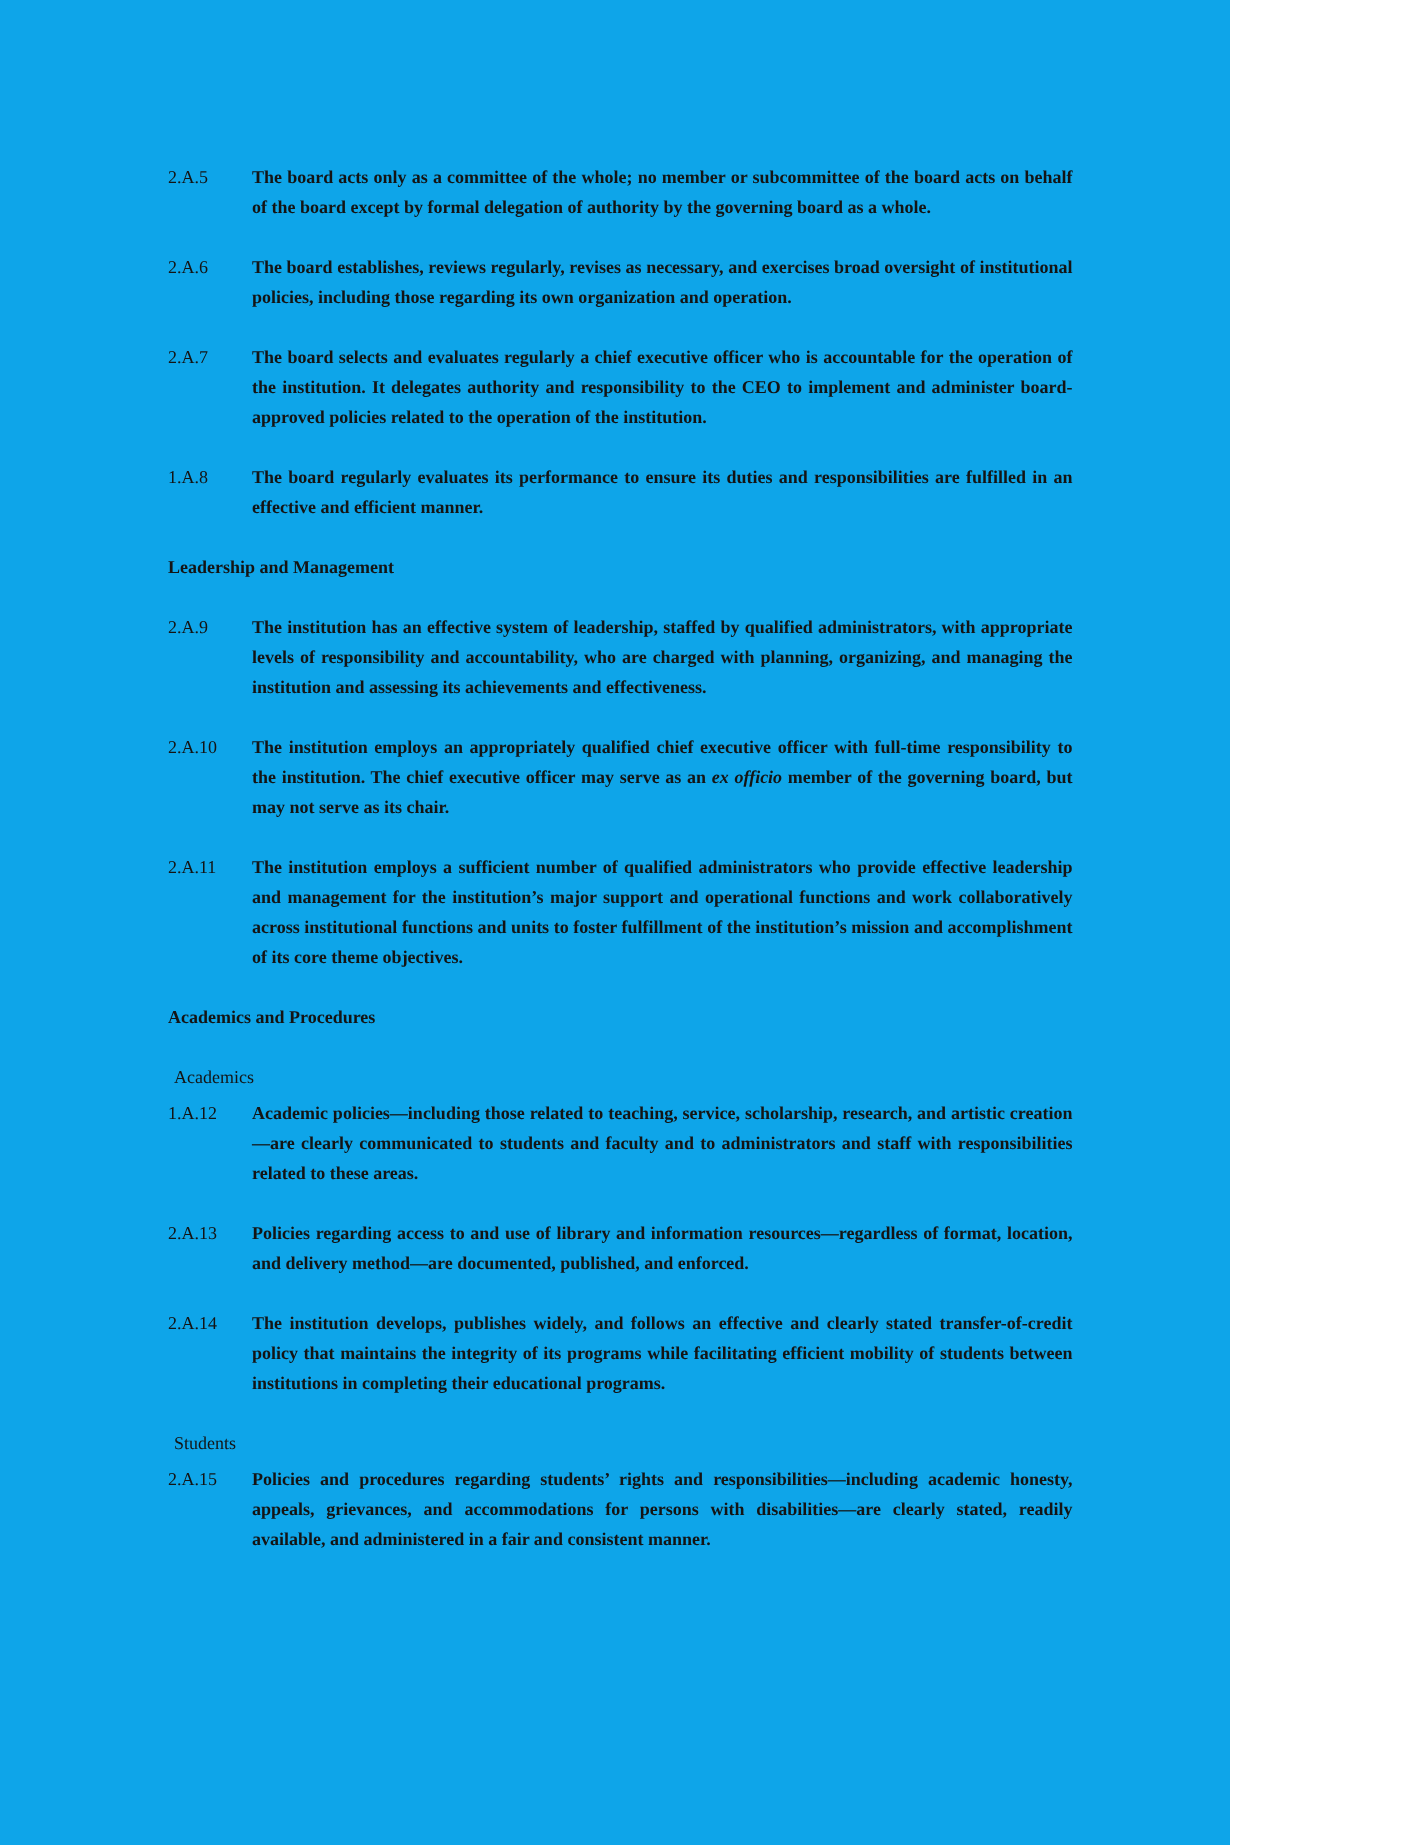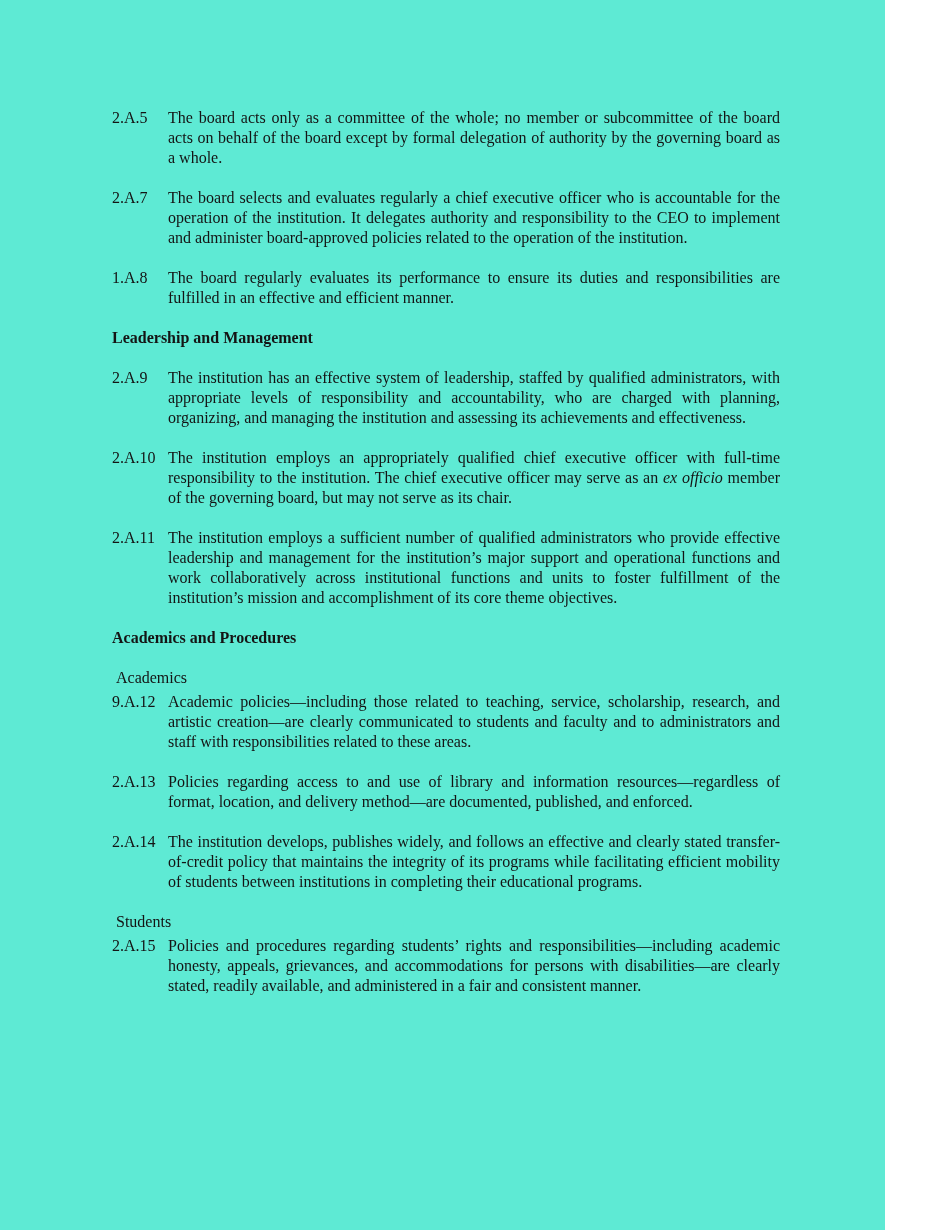--- a/index.html
+++ b/index.html
@@ -2,41 +2,42 @@
 <html><head>
 <meta charset="utf-8">
 <style>
   html, body {
     margin: 0;
     padding: 0;
     background: #ffffff;
   }
   .page {
     position: relative;
-    width: 885px;
+    width: 820px;
     height: 1230px;
-    background: #5eead4;
+    background: #0ea5e9;
     box-sizing: border-box;
     padding: 108px 105px 0 112px;
     font-family: "Liberation Serif", "DejaVu Serif", serif;
-    font-size: 16px;
+    font-size: 12px;
     line-height: 20px;
     color: #141414;
   }
   .item {
     display: flex;
     margin: 0 0 20px 0;
   }
   .item .num {
     flex: 0 0 56px;
     text-align: left;
   }
   .item .txt {
     flex: 1;
     text-align: justify;
+    font-weight: bold;
   }
   .heading {
     font-weight: bold;
     margin: 13px 0 20px 0;
   }
   .subheading {
     margin: 4px;
   }
   em {
     font-style: italic;
@@ -45,20 +46,24 @@
 </head>
 <body>
 
 <div class="page">
 
   <div class="item">
     <span class="num">2.A.5</span>
     <span class="txt">The board acts only as a committee of the whole; no member or subcommittee of the board acts on behalf of the board except by formal delegation of authority by the governing board as a whole.</span>
   </div>
 
+  <div class="item">
+    <span class="num">2.A.6</span>
+    <span class="txt">The board establishes, reviews regularly, revises as necessary, and exercises broad oversight of institutional policies, including those regarding its own organization and operation.</span>
+  </div>
 
   <div class="item">
     <span class="num">2.A.7</span>
     <span class="txt">The board selects and evaluates regularly a chief executive officer who is accountable for the operation of the institution. It delegates authority and responsibility to the CEO to implement and administer board-approved policies related to the operation of the institution.</span>
   </div>
 
   <div class="item">
     <span class="num">1.A.8</span>
     <span class="txt">The board regularly evaluates its performance to ensure its duties and responsibilities are fulfilled in an effective and efficient manner.</span>
   </div>
@@ -78,21 +83,21 @@
   <div class="item">
     <span class="num">2.A.11</span>
     <span class="txt">The institution employs a sufficient number of qualified administrators who provide effective leadership and management for the institution’s major support and operational functions and work collaboratively across institutional functions and units to foster fulfillment of the institution’s mission and accomplishment of its core theme objectives.</span>
   </div>
 
   <div class="heading">Academics and Procedures</div>
 
   <div class="subheading">Academics</div>
 
   <div class="item">
-    <span class="num">9.A.12</span>
+    <span class="num">1.A.12</span>
     <span class="txt">Academic policies—including those related to teaching, service, scholarship, research, and artistic creation—are clearly communicated to students and faculty and to administrators and staff with responsibilities related to these areas.</span>
   </div>
 
   <div class="item">
     <span class="num">2.A.13</span>
     <span class="txt">Policies regarding access to and use of library and information resources—regardless of format, location, and delivery method—are documented, published, and enforced.</span>
   </div>
 
   <div class="item">
     <span class="num">2.A.14</span>

